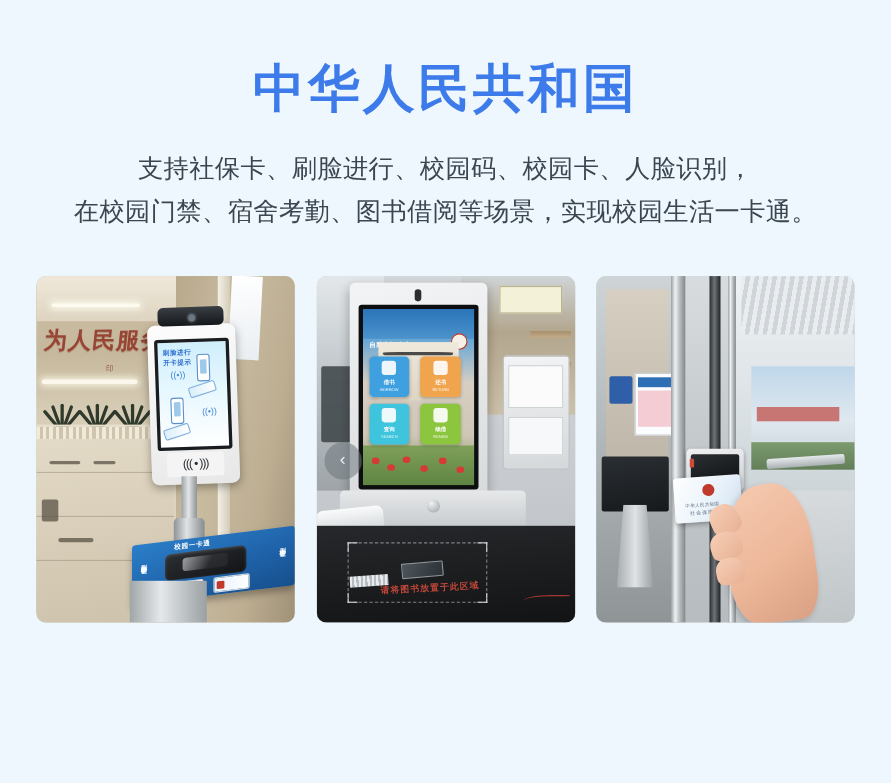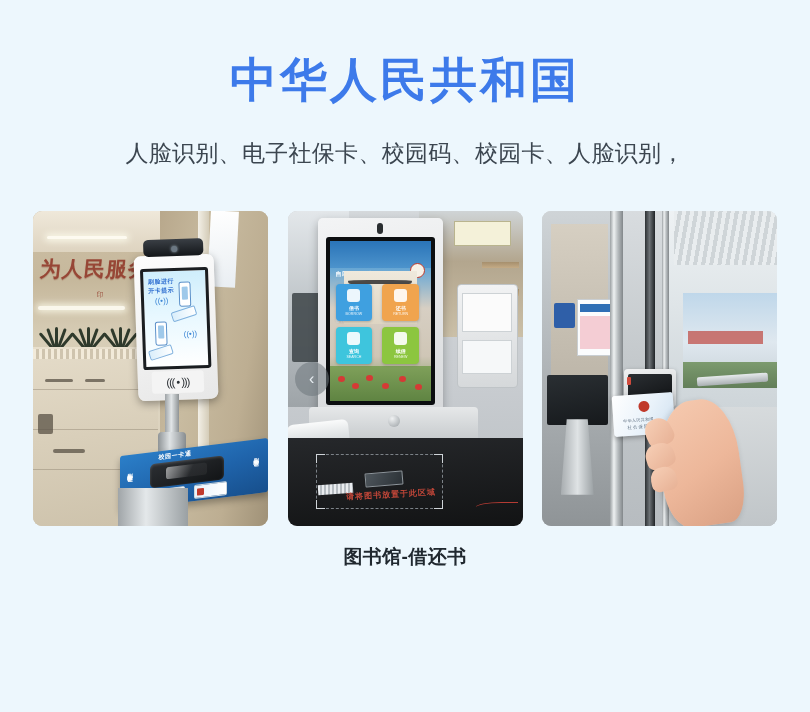--- a/index.html
+++ b/index.html
@@ -484,21 +484,22 @@
   }
 </style>
 </head>
 <body>
 
 <div class="page">
 
   <div class="headline">中华人民共和国</div>
 
   <div class="subtitle">
-    <span class="subtitle-line">人脸识别、电子社保卡、校园码、校园卡、人脸识别，</span>
+    <span class="subtitle-line">支持社保卡、刷脸进行、校园码、校园卡、人脸识别，</span>
+    <span class="subtitle-line">在校园门禁、宿舍考勤、图书借阅等场景，实现校园生活一卡通。</span>
   </div>
 
   <div class="gallery">
 
     <div class="card">
       <div class="photo">
         <div class="p1-bg"></div>
         <div class="p1-ceil"></div>
         <div class="p1-light"></div>
         <div class="p1-light b"></div>
@@ -652,21 +653,20 @@
             <div class="p2-corner" style="right:-1px;top:-1px;border-left:0;border-bottom:0"></div>
             <div class="p2-corner" style="left:-1px;bottom:-1px;border-right:0;border-top:0"></div>
             <div class="p2-corner" style="right:-1px;bottom:-1px;border-left:0;border-top:0"></div>
           </div>
           <div class="p2-tape"></div>
           <div class="p2-book"></div>
           <div class="p2-redtxt">请将图书放置于此区域</div>
           <div class="p2-wire"></div>
         </div>
       </div>
-      <div class="caption">图书馆-借还书</div>
     </div>
 
     <div class="card">
       <div class="photo">
         <div class="p3-bg"></div>
         <div class="p3-left"></div>
         <div class="p3-interior-wall"></div>
         <div class="p3-bluesign"></div>
         <div class="p3-poster">
           <div class="p3-poster-top"></div>

